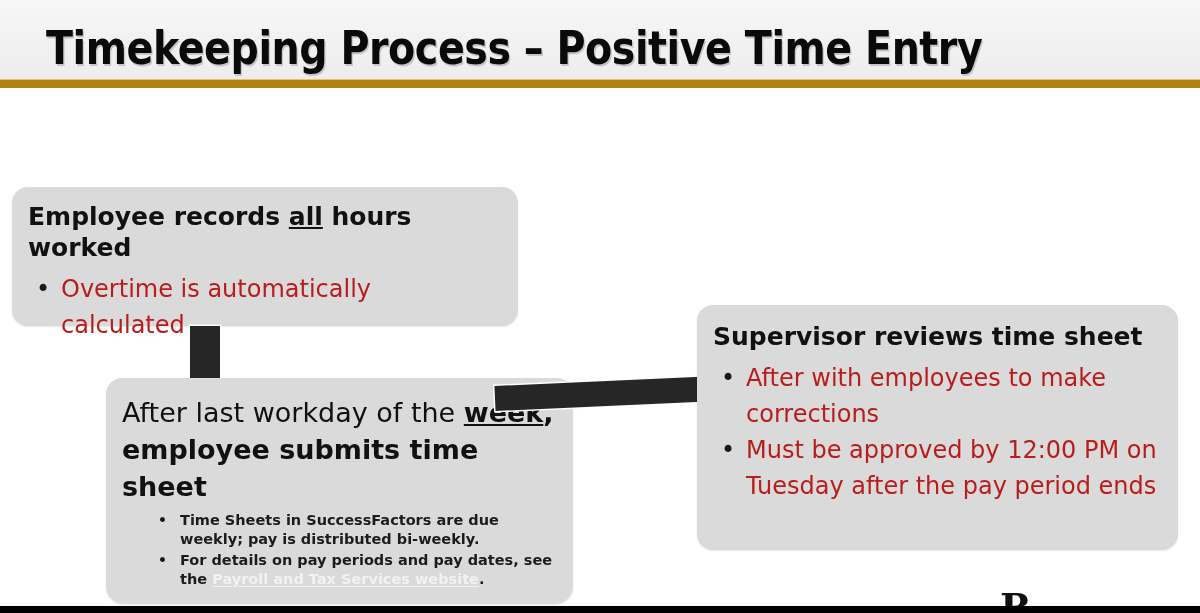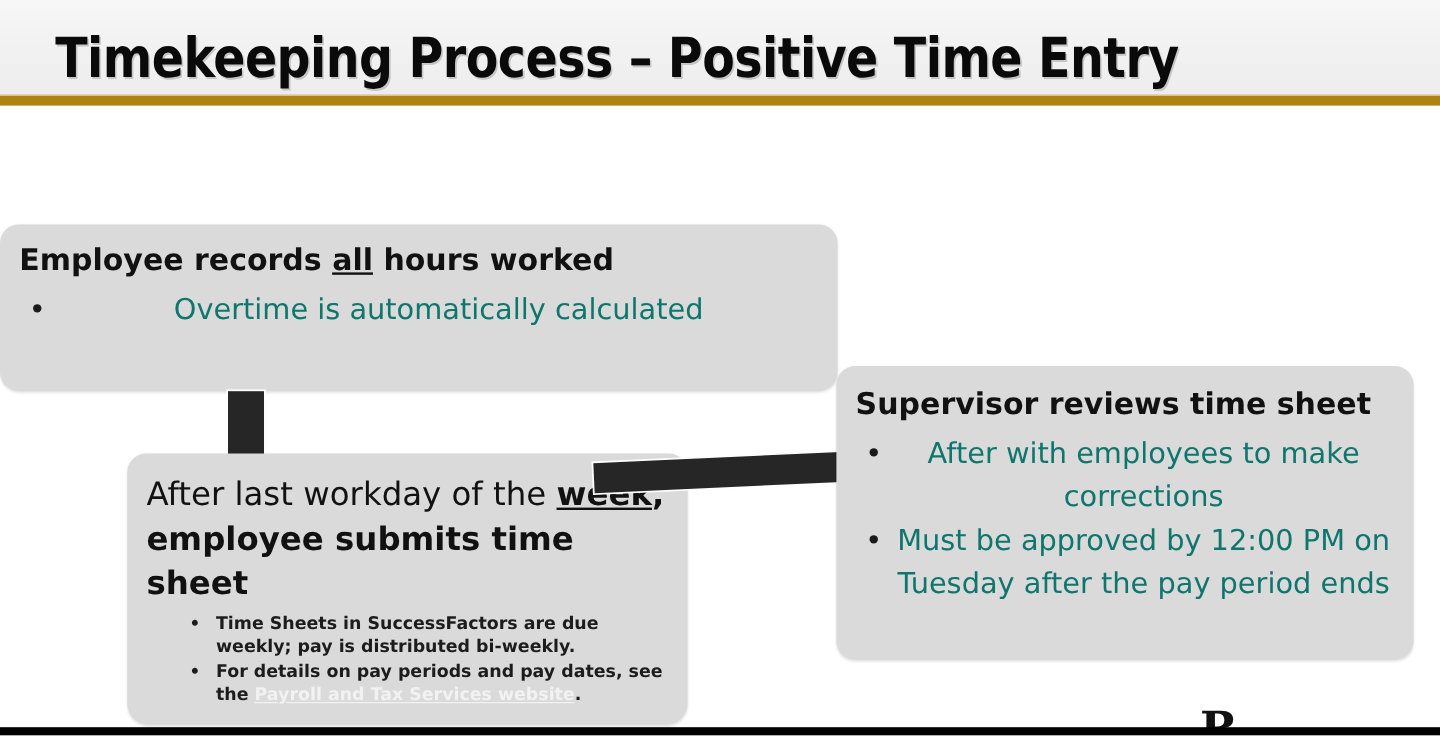--- a/index.html
+++ b/index.html
@@ -62,23 +62,23 @@
   
   .flow-box {
     position: absolute;
     background: #dadada;
     border-radius: 16px;
     box-sizing: border-box;
     color: #161616;
     box-shadow: 0 1px 2px rgba(0,0,0,0.10);
   }
   .box-employee {
-    left: 0;
+    left: 12px;
     top: 187px;
-    width: 698px;
+    width: 506px;
     height: 139px;
     padding: 14px 16px 10px 16px;
   }
   .box-submits {
     left: 106px;
     top: 378px;
     width: 467px;
     height: 226px;
     padding: 16px 18px 8px 16px;
     border-bottom-left-radius: 18px;
@@ -107,22 +107,21 @@
     margin: 0;
     padding: 0;
   }
   ul.box-list > li {
     position: relative;
     font-family: "DejaVu Sans", sans-serif;
     font-weight: 400;
     font-size: 24px;
     line-height: 36px;
     padding-left: 33px;
-    color: #0f766e;
-    text-align: center;
+    color: #b91c1c;
   }
   ul.box-list > li::before {
     content: "\2022";
     position: absolute;
     left: 8px;
     top: 0;
     font-size: 24px;
     line-height: 36px;
     color: #1a1a1a;
   }

